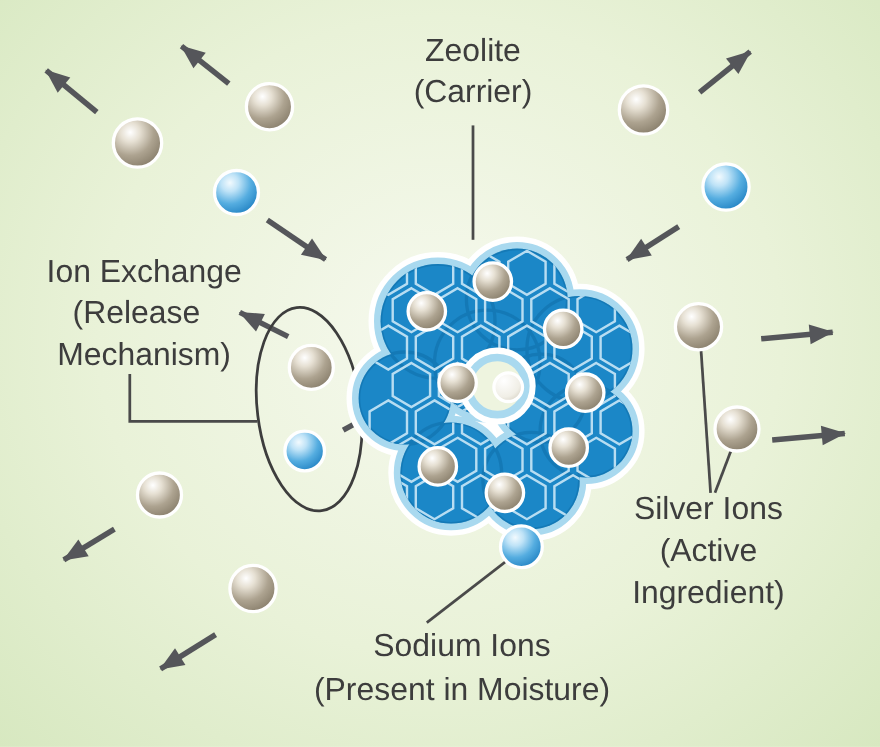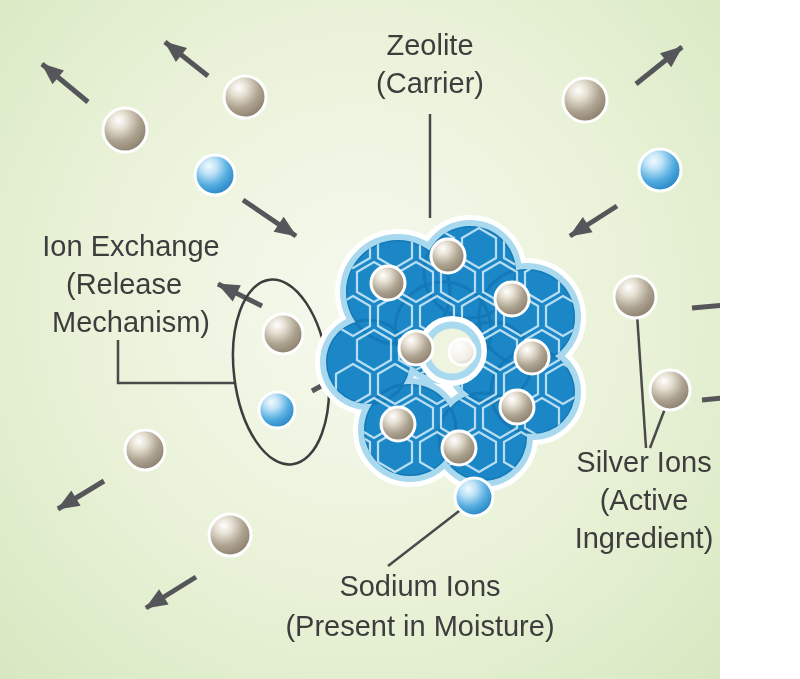--- a/index.html
+++ b/index.html
@@ -1,17 +1,17 @@
 <!DOCTYPE html>
 <html><head>
 <meta charset="utf-8">
 <style>
   html,body{margin:0;padding:0;background:#ffffff;}
   .stage{
-    position:relative;width:720px;height:679px;overflow:hidden;
+    position:relative;width:800px;height:679px;overflow:hidden;
     background:radial-gradient(ellipse at 50% 45%, #f6f9ee 0%, #e9f2d8 55%, #d7e8c0 100%);
   }
   svg{display:block;}
   text{
     font-family:"Liberation Sans","DejaVu Sans",sans-serif;
     font-size:29px;fill:#3d3d3d;
   }
   .arrow{stroke:#55565a;stroke-width:5;fill:none;}
   .connector{stroke:#4a4a4a;stroke-width:2.5;fill:none;}
   .sphere{stroke:#ffffff;stroke-width:3;}

